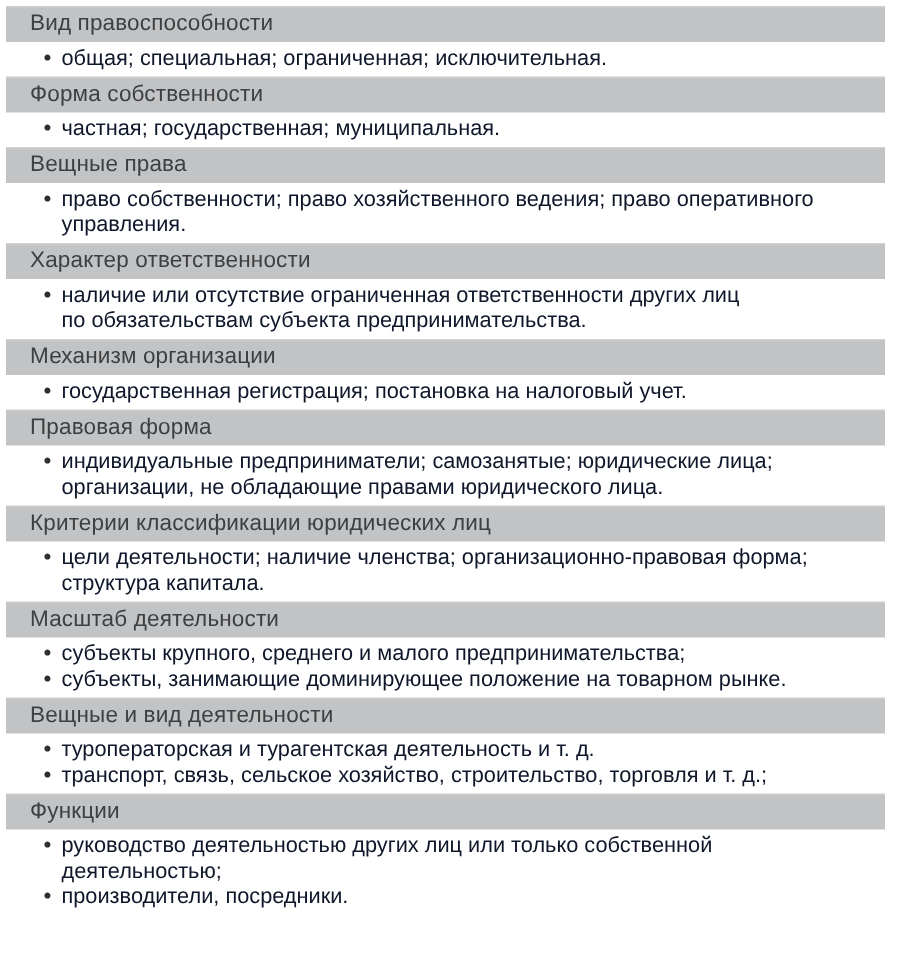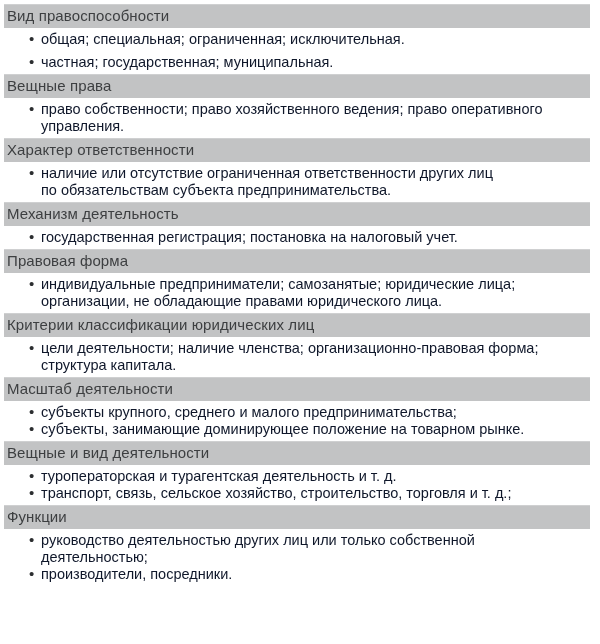--- a/index.html
+++ b/index.html
@@ -15,21 +15,21 @@
     padding: 4px 10px 0 4px;
     background: #ffffff;
     overflow: hidden;
   }
   .sec-header {
     background: #c2c3c4;
     color: #3d3f41;
     font-size: 15px;
     height: 24px;
     line-height: 24px;
-    padding-left: 3px;
+    padding-left: 16px;
     letter-spacing: 0.1px;
     box-shadow: inset 0 1px 0 #cfd0d1;
   }
   ul.bullets {
     list-style: none;
     margin: 0;
     padding: 3px 0 3px 0;
   }
   ul.bullets li {
     position: relative;
@@ -55,20 +55,21 @@
 <div class="page">
 
   <section>
     <div class="sec-header">Вид правоспособности</div>
     <ul class="bullets">
       <li>общая; специальная; ограниченная; исключительная.</li>
     </ul>
   </section>
 
   <section>
+    <div class="sec-header">Форма собственности</div>
     <ul class="bullets">
       <li>частная; государственная; муниципальная.</li>
     </ul>
   </section>
 
   <section>
     <div class="sec-header">Вещные права</div>
     <ul class="bullets">
       <li>право собственности; право хозяйственного ведения; право оперативного
 управления.</li>
@@ -77,21 +78,21 @@
 
   <section>
     <div class="sec-header">Характер ответственности</div>
     <ul class="bullets">
       <li>наличие или отсутствие ограниченная ответственности других лиц
 по обязательствам субъекта предпринимательства.</li>
     </ul>
   </section>
 
   <section>
-    <div class="sec-header">Механизм деятельность</div>
+    <div class="sec-header">Механизм организации</div>
     <ul class="bullets">
       <li>государственная регистрация; постановка на налоговый учет.</li>
     </ul>
   </section>
 
 
   <section>
     <div class="sec-header">Правовая форма</div>
     <ul class="bullets">
       <li>индивидуальные предприниматели; самозанятые; юридические лица;

